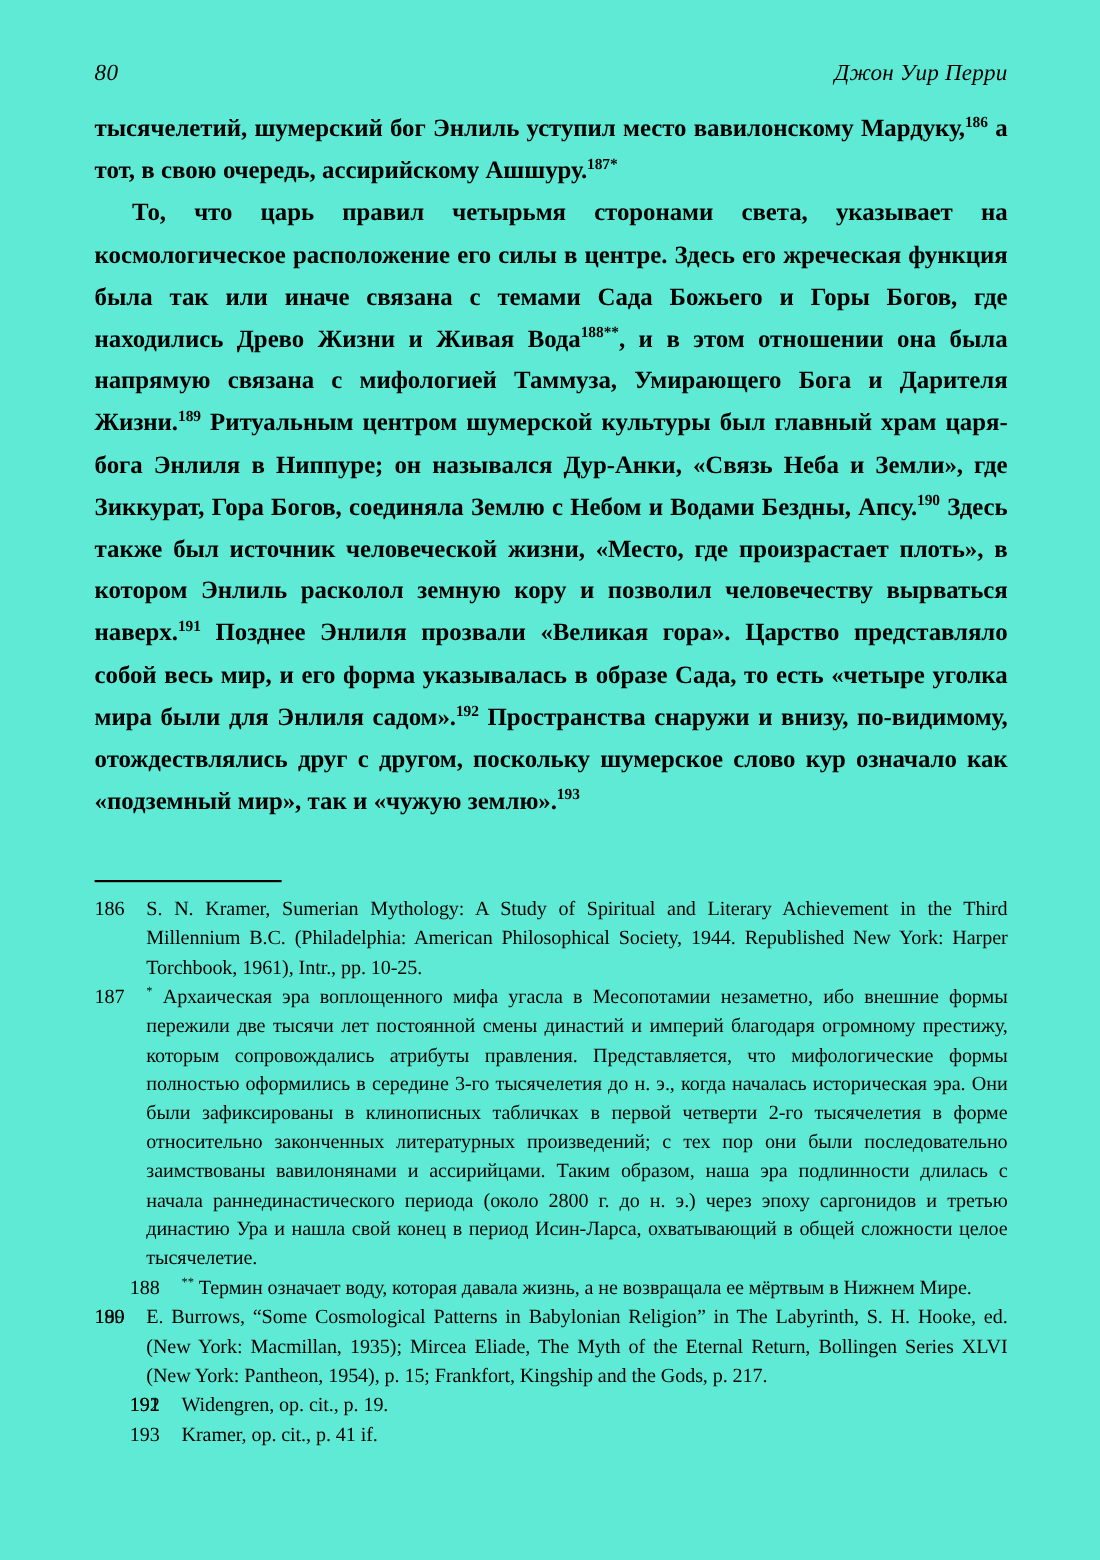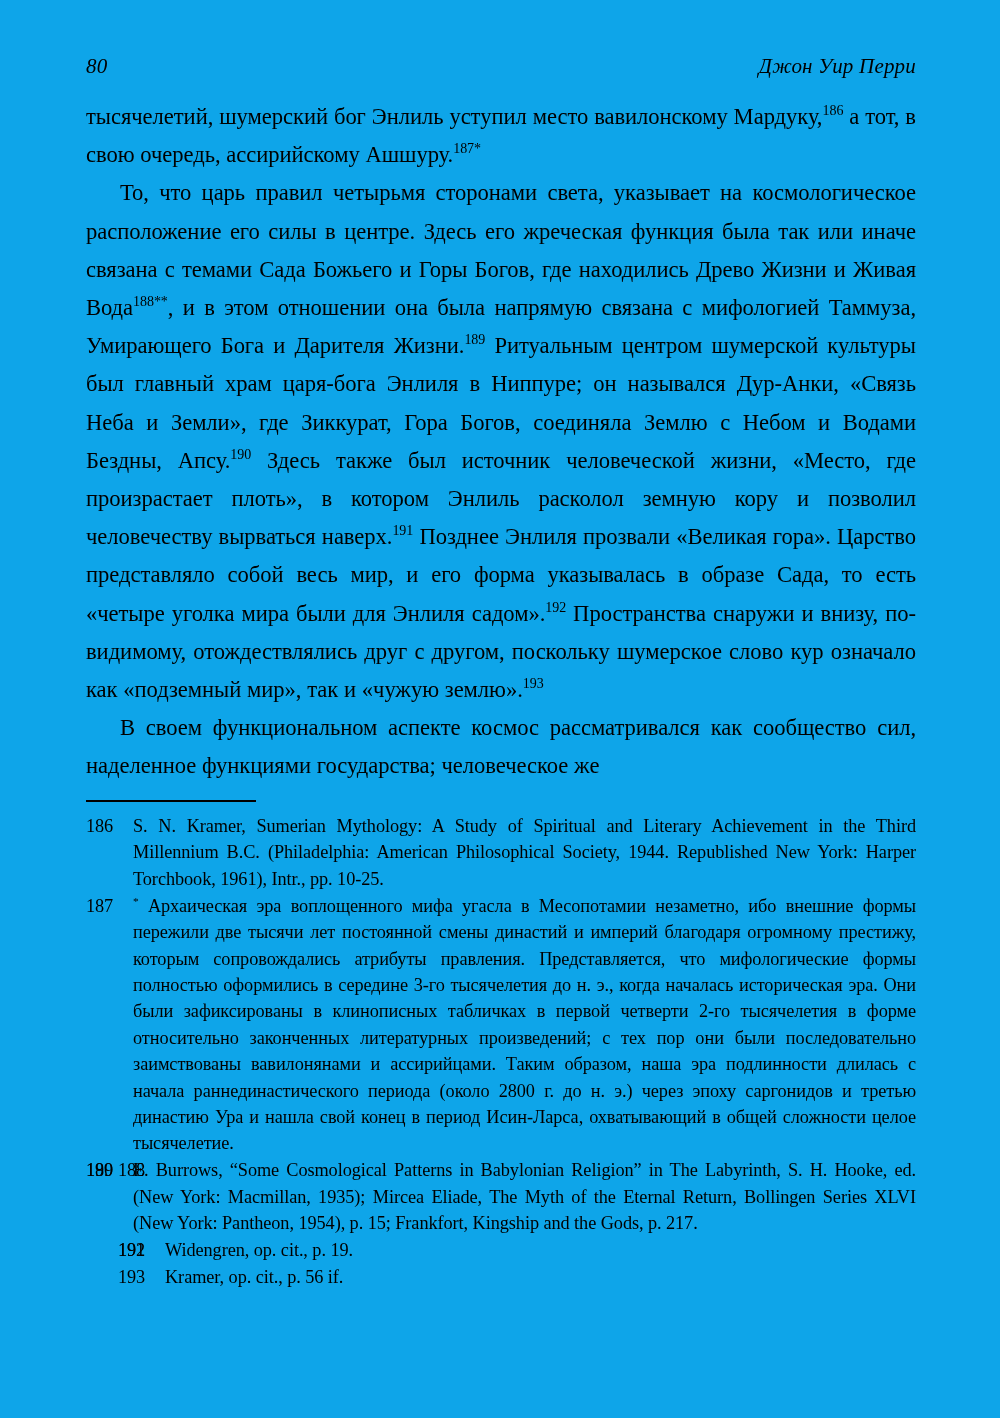--- a/index.html
+++ b/index.html
@@ -9,21 +9,21 @@
     background: #ffffff;
   }
   body {
     font-family: "Liberation Serif", "DejaVu Serif", serif;
     color: #000000;
   }
   .page {
     position: relative;
     width: 1000px;
     height: 1418px;
-    background: #0ea5e9;
+    background: #5eead4;
     overflow: hidden;
     box-sizing: border-box;
   }
   .content {
     position: absolute;
     left: 86px;
     top: 52px;
     width: 830px;
   }
 
@@ -62,20 +62,21 @@
   p.para {
     margin: 0;
     text-align: justify;
     text-justify: inter-word;
     font-size: 22.6px;
     line-height: 38.2px;
     letter-spacing: -0.05px;
     word-spacing: .2px;
     -webkit-hyphens: none;
     hyphens: none;
+    font-weight: bold;
   }
   p.para.indent {
     text-indent: 34px;
   }
   p.para:last-child {
     text-align: justify;
   }
   sup {
     font-size: 0.62em;
     vertical-align: super;
@@ -133,33 +134,32 @@
 
     <div class="runhead">
       <span class="folio">80</span>
       <span class="runtitle">Джон Уир Перри</span>
     </div>
 
     <div class="body-block">
       <div id="paragraphs">
           <p class="para"><span>тысячелетий, шумерский бог Энлиль уступил место вавилонскому Мардуку,</span><sup>186</sup><span> а тот, в свою очередь, ассирийскому Ашшуру.</span><sup>187*</sup></p>
           <p class="para indent"><span>То, что царь правил четырьмя сторонами света, указывает на космологическое расположение его силы в центре. Здесь его жреческая функция была так или иначе связана с темами Сада Божьего и Горы Богов, где находились Древо Жизни и Живая Вода</span><sup>188**</sup><span>, и в этом отношении она была напрямую связана с мифологией Таммуза, Умирающего Бога и Дарителя Жизни.</span><sup>189</sup><span> Ритуальным центром шумерской культуры был главный храм царя-бога Энлиля в Ниппуре; он назывался Дур-Анки, «Связь Неба и Земли», где Зиккурат, Гора Богов, соединяла Землю с Небом и Водами Бездны, Апсу.</span><sup>190</sup><span> Здесь также был источник человеческой жизни, «Место, где произрастает плоть», в котором Энлиль расколол земную кору и позволил человечеству вырваться наверх.</span><sup>191</sup><span> Позднее Энлиля прозвали «Великая гора». Царство представляло собой весь мир, и его форма указывалась в образе Сада, то есть «четыре уголка мира были для Энлиля садом».</span><sup>192</sup><span> Пространства снаружи и внизу, по-видимому, отождествлялись друг с другом, поскольку шумерское слово кур означало как «подземный мир», так и «чужую землю».</span><sup>193</sup></p>
-          <p class="para indent"><span>В своем функциональном аспекте космос рассматривался как сообщество сил, наделенное функциями государства; человеческое же</span></p>
         </div>
     </div>
 
   </div>
 
   <div class="footnotes">
     <div class="fn-rule"></div>
     <div id="footnote-list">
         <div class="fn"><span class="num">186</span><span><span>S. N. Kramer, Sumerian Mythology: A Study of Spiritual and Literary Achievement in the Third Millennium B.C. (Philadelphia: American Philosophical Society, 1944. Republished New York: Harper Torchbook, 1961), Intr., pp. 10-25.</span></span></div>
         <div class="fn"><span class="num">187</span><span><span class="mark">*</span> <span>Архаическая эра воплощенного мифа угасла в Месопотамии незаметно, ибо внешние формы пережили две тысячи лет постоянной смены династий и империй благодаря огромному престижу, которым сопровождались атрибуты правления. Представляется, что мифологические формы полностью оформились в середине 3-го тысячелетия до н. э., когда началась историческая эра. Они были зафиксированы в клинописных табличках в первой четверти 2-го тысячелетия в форме относительно законченных литературных произведений; с тех пор они были последовательно заимствованы вавилонянами и ассирийцами. Таким образом, наша эра подлинности длилась с начала раннединастического периода (около 2800 г. до н. э.) через эпоху саргонидов и третью династию Ура и нашла свой конец в период Исин-Ларса, охватывающий в общей сложности целое тысячелетие.</span></span></div>
-        <div class="fn short"><span class="num">188</span></div>
+        <div class="fn short"><span class="num">188</span><span><span class="mark">**</span> <span>Термин означает воду, которая давала жизнь, а не возвращала ее мёртвым в Нижнем Мире.</span></span></div>
         <div class="fn"><span class="num">189</span></div>
         <div class="fn"><span class="num">190</span><span><span>E. Burrows, “Some Cosmological Patterns in Babylonian Religion” in The Labyrinth, S. H. Hooke, ed. (New York: Macmillan, 1935); Mircea Eliade, The Myth of the Eternal Return, Bollingen Series XLVI (New York: Pantheon, 1954), p. 15; Frankfort, Kingship and the Gods, p. 217.</span></span></div>
         <div class="fn short"><span class="num">191</span></div>
         <div class="fn short"><span class="num">192</span><span><span>Widengren, op. cit., p. 19.</span></span></div>
-        <div class="fn short"><span class="num">193</span><span><span>Kramer, op. cit., p. 56 if.</span></span></div>
+        <div class="fn short"><span class="num">193</span><span><span>Kramer, op. cit., p. 41 if.</span></span></div>
       </div>
   </div>
 
 </div>
 
 </body></html>

